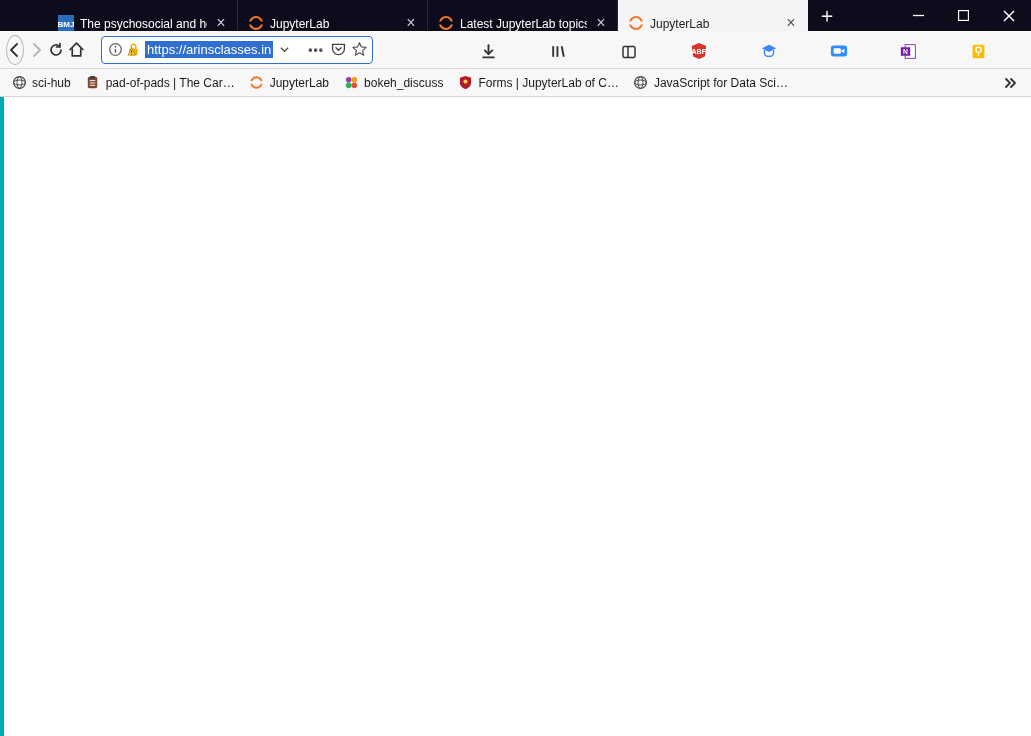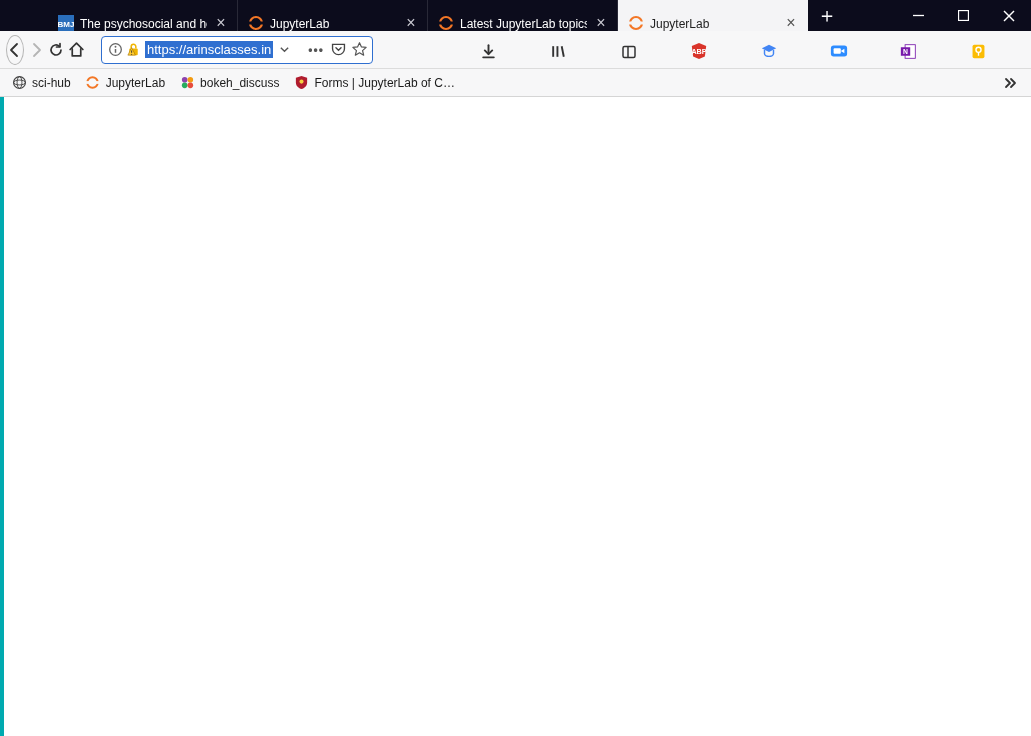--- a/index.html
+++ b/index.html
@@ -435,20 +435,32 @@
     <span class="bm-icon">
       <svg width="15" height="15" viewBox="0 0 16 16">
           <circle cx="8" cy="8" r="6.3" fill="none" stroke="#444" stroke-width="1.3"></circle>
           <ellipse cx="8" cy="8" rx="6.3" ry="2.6" fill="none" stroke="#444" stroke-width="1"></ellipse>
           <ellipse cx="8" cy="8" rx="2.6" ry="6.3" fill="none" stroke="#444" stroke-width="1"></ellipse>
         </svg>
     </span>
     <span>sci-hub</span>
   </div>
 
+  <div class="bm">
+    <span class="bm-icon">
+      <svg width="15" height="15" viewBox="0 0 16 16">
+          <rect x="3" y="2" width="10" height="12" rx="1.5" fill="#7a4a2a"></rect>
+          <rect x="5" y="1" width="6" height="3" rx="1" fill="#444"></rect>
+          <line x1="5" y1="6" x2="11" y2="6" stroke="#fff" stroke-width="1"></line>
+          <line x1="5" y1="8.5" x2="11" y2="8.5" stroke="#fff" stroke-width="1"></line>
+          <line x1="5" y1="11" x2="11" y2="11" stroke="#fff" stroke-width="1"></line>
+        </svg>
+    </span>
+    <span>pad-of-pads | The Car…</span>
+  </div>
 
   <div class="bm">
     <span class="bm-icon">
       <svg width="15" height="15" viewBox="0 0 16 16">
           <circle cx="8" cy="8" r="5.6" fill="none" stroke="#f37726" stroke-width="2"></circle>
           <rect x="0" y="6.5" width="16" height="3" fill="#f7f7f8"></rect>
         </svg>
     </span>
     <span>JupyterLab</span>
   </div>
@@ -469,20 +481,30 @@
   <div class="bm">
     <span class="bm-icon">
       <svg width="15" height="15" viewBox="0 0 16 16">
           <path d="M8 1 L14 3 V8 c0 4 -3 6 -6 7 C5 14 2 12 2 8 V3 Z" fill="#b01c2e"></path>
           <circle cx="8" cy="7" r="2.2" fill="#f4d03f"></circle>
         </svg>
     </span>
     <span>Forms | JupyterLab of C…</span>
   </div>
 
+  <div class="bm">
+    <span class="bm-icon">
+      <svg width="15" height="15" viewBox="0 0 16 16">
+          <circle cx="8" cy="8" r="6.3" fill="none" stroke="#444" stroke-width="1.3"></circle>
+          <ellipse cx="8" cy="8" rx="6.3" ry="2.6" fill="none" stroke="#444" stroke-width="1"></ellipse>
+          <ellipse cx="8" cy="8" rx="2.6" ry="6.3" fill="none" stroke="#444" stroke-width="1"></ellipse>
+        </svg>
+    </span>
+    <span>JavaScript for Data Sci…</span>
+  </div>
 
   <div class="overflow">
     <svg width="16" height="16" viewBox="0 0 16 16">
         <path d="M3 4 L7 8 L3 12" fill="none" stroke="#333" stroke-width="1.8" stroke-linecap="round" stroke-linejoin="round"></path>
         <path d="M8 4 L12 8 L8 12" fill="none" stroke="#333" stroke-width="1.8" stroke-linecap="round" stroke-linejoin="round"></path>
       </svg>
   </div>
 </div>
 
 <div class="content"></div>

